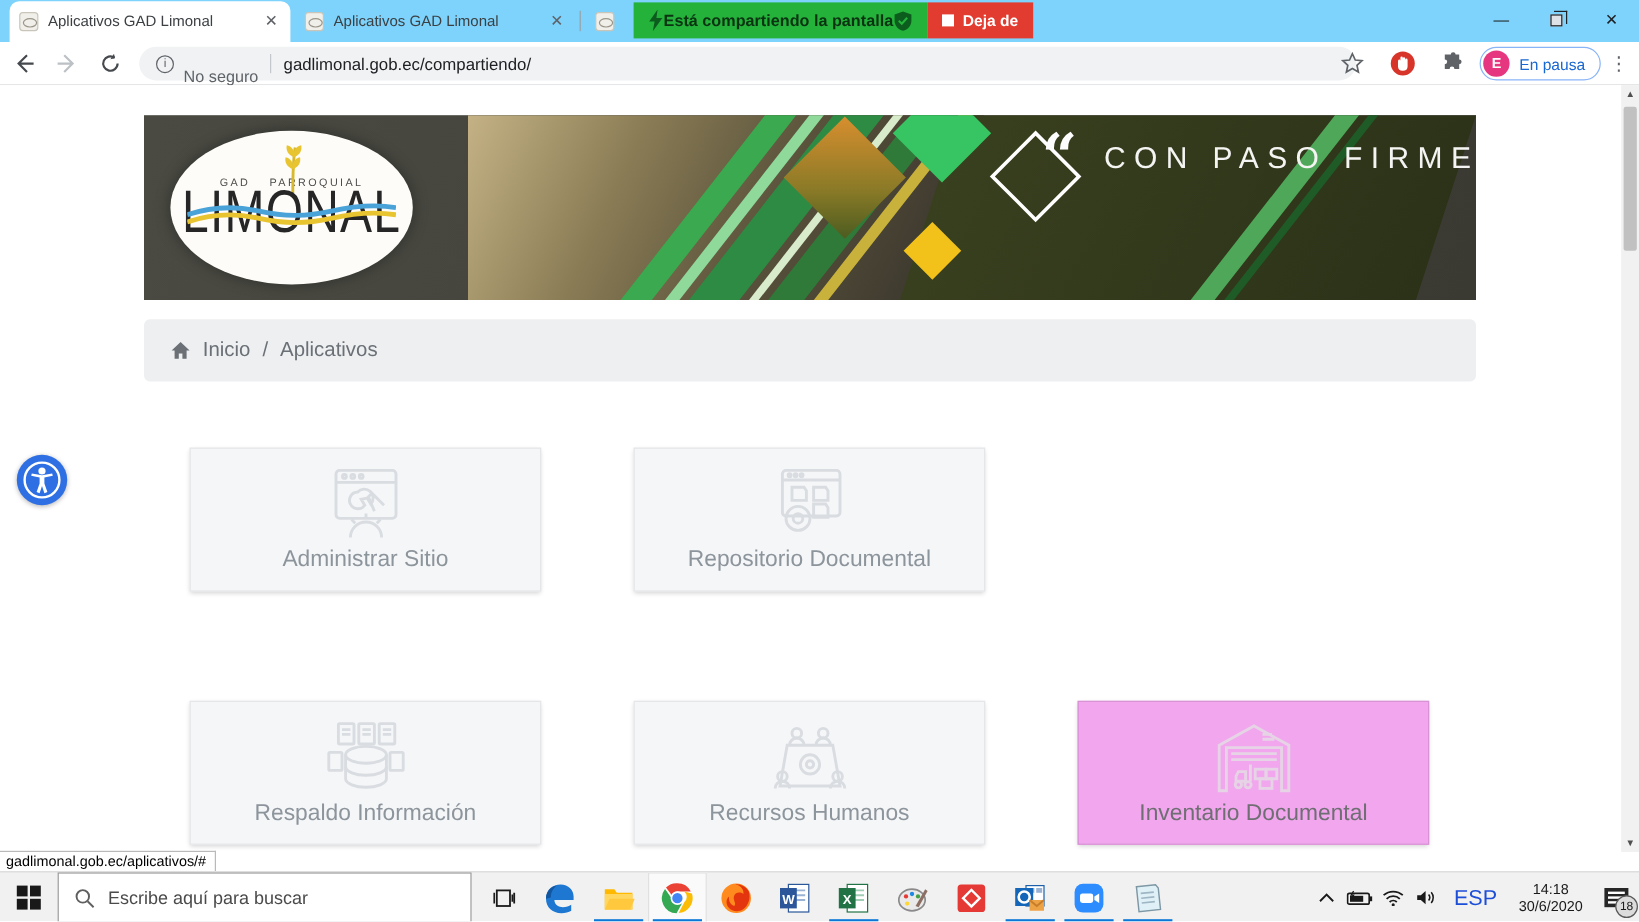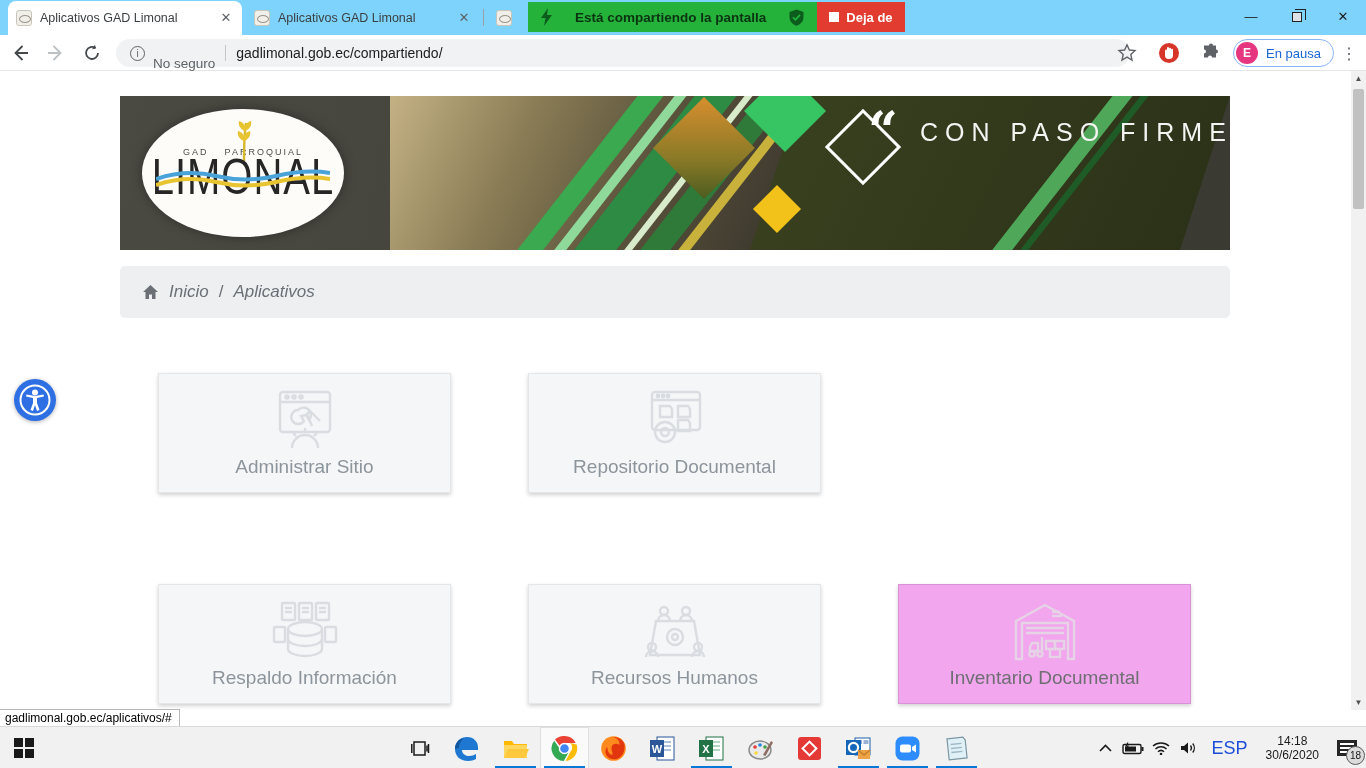--- a/index.html
+++ b/index.html
@@ -11,21 +11,21 @@
   .tabstrip { position:absolute; left:0; top:0; width:1366px; height:35px; background:#7dd3fc; }
   .tab { position:absolute; top:1px; height:34px; display:flex; align-items:center; padding:0 8px; }
   .tab.active { background:#fff; border-radius:8px 8px 0 0; }
   .tab-favicon { width:16px; height:16px; border-radius:3px; background:#f1efe9; border:1px solid #c9c5ba; position:relative; flex:0 0 16px; }
   .tab-favicon::after { content:""; position:absolute; left:2px; top:4px; width:10px; height:6px; border:1px solid #9a958a; border-radius:50%; }
   .tab-title { font-size:12.5px; color:#3c4043; margin-left:8px; white-space:nowrap; overflow:hidden; flex:1; }
   .tab-close { width:16px; height:16px; margin-left:8px; color:#5f6368; font-size:13px; line-height:16px; text-align:center; border-radius:50%; flex:0 0 16px; }
   .tab-divider { position:absolute; top:9px; width:1px; height:17px; background:#9aa0a6; }
 
   .share-banner { position:absolute; left:528px; top:2px; height:30px; display:flex; z-index:30; }
-  .share-green { background:#24b23b; display:flex; align-items:center; padding:0 12px; gap:22px; }
+  .share-green { background:#24b23b; display:flex; align-items:center; padding:0 12px; gap:0; }
   .share-msg { font-size:13.5px; font-weight:bold; color:#0b3311; white-space:nowrap; }
   .share-stop { background:#e23c30; display:flex; align-items:center; padding:0 12px; gap:7px; }
   .stop-square { width:10px; height:10px; background:#fff; }
   .share-stop-label { font-size:13px; font-weight:bold; color:#fff; white-space:nowrap; }
 
   .win-controls { position:absolute; right:0; top:0; height:33px; display:flex; }
   .win-btn { width:46px; height:33px; display:flex; align-items:center; justify-content:center; color:#202124; font-size:13px; }
   .win-restore { width:10px; height:10px; border:1px solid #202124; position:relative; background:#dee1e6; }
   .win-restore::before { content:""; position:absolute; left:2px; top:-4px; width:10px; height:10px; border:1px solid #202124; border-bottom:none; border-left:none; }
 
@@ -60,21 +60,21 @@
   .quote-mark { position:absolute; left:748px; top:4px; font-size:52px; font-weight:bold; color:#fdfdfd; font-family:"DejaVu Serif", serif; }
   .quote-text { position:absolute; left:800px; top:22px; font-size:25px; letter-spacing:7px; color:#f4f4f2; font-weight:300; white-space:nowrap; }
   .logo-oval { position:absolute; left:22px; top:13px; width:202px; height:128px; background:#fdfcf8; border-radius:50%; box-shadow:0 0 12px rgba(0,0,0,.35); display:flex; flex-direction:column; align-items:center; justify-content:center; }
   .logo-top { font-size:9px; letter-spacing:2px; color:#4c4c4c; display:flex; gap:16px; margin-bottom:-2px; }
   .logo-main { font-size:40px; color:#262626; letter-spacing:1px; transform:scaleY(1.25); font-weight:300; position:relative; }
   .logo-wave { position:absolute; left:14px; top:56px; width:174px; height:26px; }
   .logo-wheat { position:absolute; left:88px; top:10px; width:28px; height:42px; }
 
   
   .breadcrumb { position:absolute; left:120px; top:195px; width:1110px; height:52px; background:#edeff1; border-radius:5px; display:flex; align-items:center; padding-left:22px; gap:10px; }
-  .bc-text { font-size:17px; color:#6a7076;font-style:italic; }
+  .bc-text { font-size:17px; color:#6a7076; }
   .bc-sep { font-size:17px; color:#6a7076; }
 
   
   .card { position:absolute; width:293px; height:120px; background:#f5f6f8; border:1px solid #e4e6e8; box-shadow:0 2px 4px rgba(0,0,0,.18); display:flex; flex-direction:column; align-items:center; justify-content:flex-end; padding-bottom:14px; }
   .card-icon { position:absolute; top:16px; left:50%; transform:translateX(-50%); }
   .card-label { font-size:19px; color:#8d959c; }
   .card.pink { background:#f1a6ee; border-color:#d793d4; }
   .card.pink .card-label { color:#6f6f73; }
 
   
@@ -391,20 +391,27 @@
   <div class="taskbar">
     <div class="tb-cell" style="left:0; width:48px;">
       <div class="start-logo">
           <div></div>
           <div></div>
           <div></div>
           <div></div>
         </div>
     </div>
 
+    <div class="tb-search">
+      <svg width="17" height="17" viewBox="0 0 17 17">
+        <circle cx="7" cy="7" r="5.2" stroke="#5f5f5f" stroke-width="1.6" fill="none"></circle>
+        <line x1="11" y1="11" x2="16" y2="16" stroke="#5f5f5f" stroke-width="1.6"></line>
+      </svg>
+      <span class="tb-search-text">Escribe aquí para buscar</span>
+    </div>
 
     <div class="tb-cell" style="left:398px; width:44px;">
       <svg width="19" height="19" viewBox="0 0 19 19">
         <rect x="3" y="3" width="11" height="13" stroke="#1a1a1a" stroke-width="1.5" fill="none"></rect>
         <line x1="0.8" y1="5" x2="0.8" y2="14" stroke="#1a1a1a" stroke-width="1.5"></line>
         <line x1="17.5" y1="5" x2="17.5" y2="14" stroke="#1a1a1a" stroke-width="1.5"></line>
         <line x1="16" y1="6.5" x2="16" y2="12.5" stroke="#1a1a1a" stroke-width="1.5"></line>
       </svg>
     </div>
 

